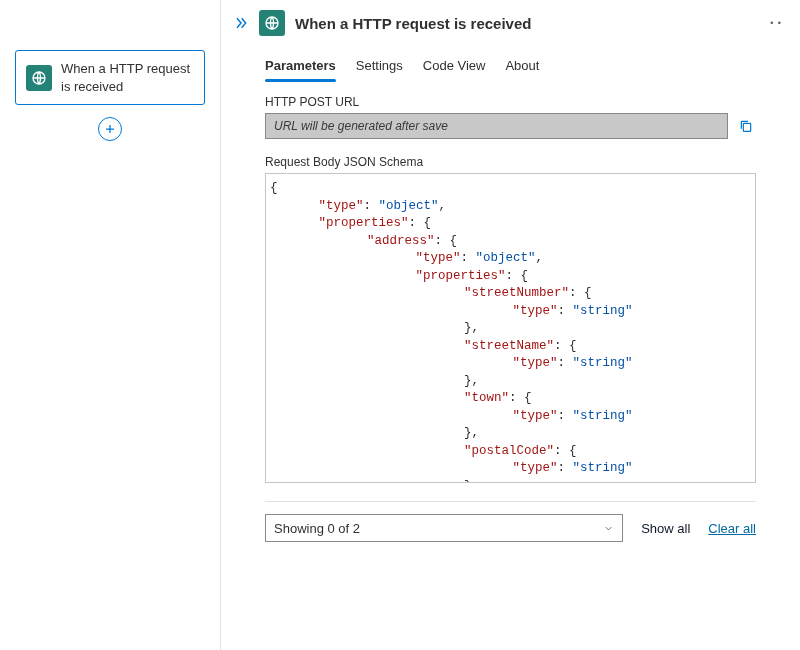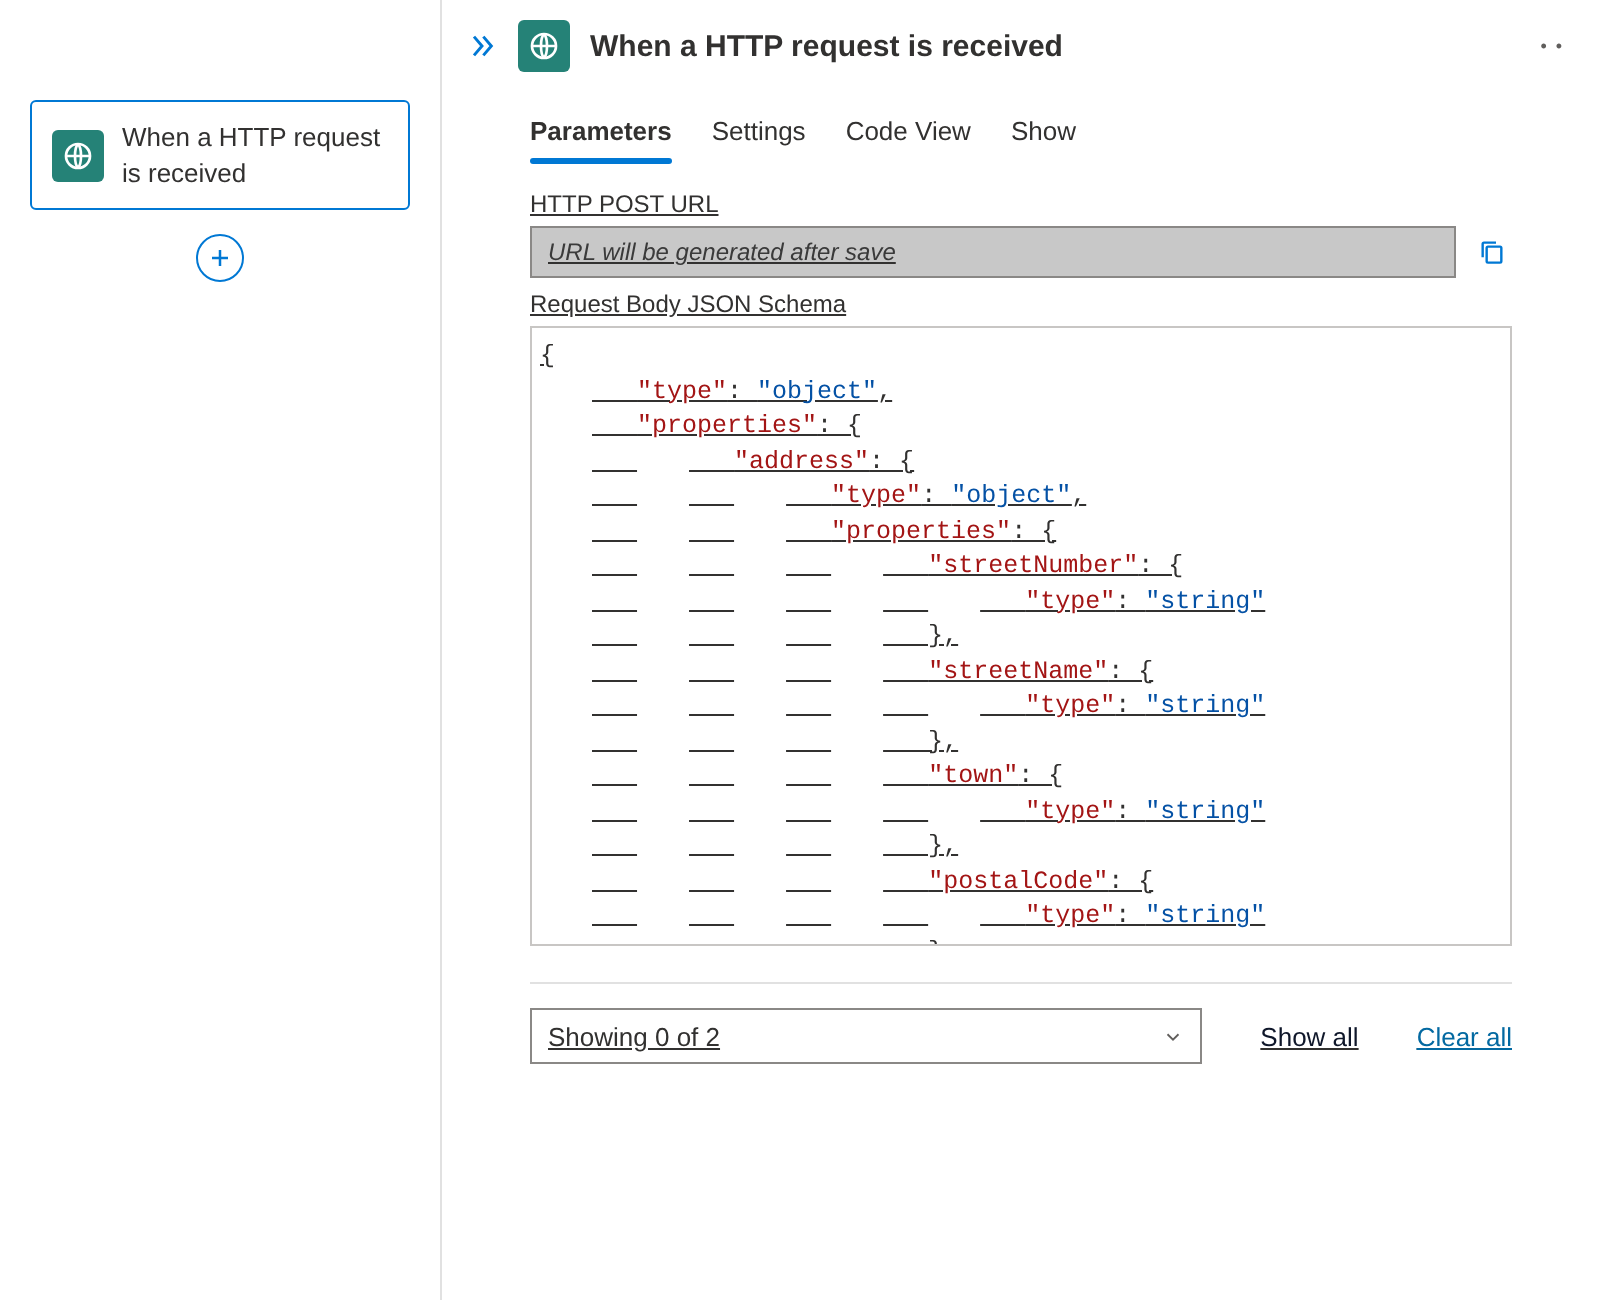--- a/index.html
+++ b/index.html
@@ -97,42 +97,41 @@
     left: 0; right: 0;
     bottom: -1px;
     height: 3px;
     background: #0078d4;
     border-radius: 2px;
   }
   .panel-body {
     padding: 14px 44px 14px 44px;
     overflow: auto;
     flex: 1;
-    text-decoration: underline;
   }
   .field-label {
     font-size: 12px;
     color: #323130;
     margin-bottom: 4px;
   }
   .url-row { display: flex; align-items: center; gap: 8px; }
   .url-box {
     flex: 1;
     height: 26px;
     background: #c8c8c8;
     border: 1px solid #8a8886;
     display: flex; align-items: center;
     padding: 0 8px;
     font-style: italic;
     font-size: 12px;
     color: #3a3a3a;
   }
   .copy-btn { color: #0078d4; cursor: pointer; display: flex; padding: 2px; }
   .copy-btn svg { width: 16px; height: 16px; }
-  .schema-label { margin-top: 6px; }
+  .schema-label { margin-top: 16px; }
   .code-box {
     margin-top: 4px;
     border: 1px solid #c8c6c4;
     height: 310px;
     overflow: auto;
     padding: 6px 6px 6px 4px;
   }
   .code-box pre {
     font-family: Consolas, "Courier New", monospace;
     font-size: 12.5px;
@@ -144,21 +143,21 @@
   .s { color: #0451a5; } 
   .link {
     color: #0078d4;
     font-size: 13px;
     margin-top: 8px;
     display: inline-block;
     cursor: pointer;
   }
   .hr { height: 1px; background: #e1e1e1; margin: 18px 0 12px 0; }
   .adv-label { font-size: 12.5px; margin-bottom: 4px; }
-  .adv-row { display: flex; align-items: center; gap: 29px; }
+  .adv-row { display: flex; align-items: center; gap: 18px; }
   .adv-select {
     flex: 1;
     height: 28px;
     border: 1px solid #8a8886;
     background: #fff;
     display: flex; align-items: center; justify-content: space-between;
     padding: 0 8px;
     font-size: 13px;
     cursor: pointer;
   }
@@ -203,21 +202,21 @@
         </svg>
       </span>
       <span class="panel-title">When a HTTP request is received</span>
       <span class="dots">• •</span>
     </div>
 
     <div class="tabs">
       <div class="tab active">Parameters</div>
       <div class="tab">Settings</div>
       <div class="tab">Code View</div>
-      <div class="tab">Show</div>
+      <div class="tab">About</div>
     </div>
 
     <div class="panel-body">
       <div class="field-label">HTTP POST URL</div>
       <div class="url-row">
         <div class="url-box">
           <span>URL will be generated after save</span>
         </div>
         <span class="copy-btn">
           <svg viewBox="0 0 24 24" fill="none" stroke="currentColor" stroke-width="1.8">

